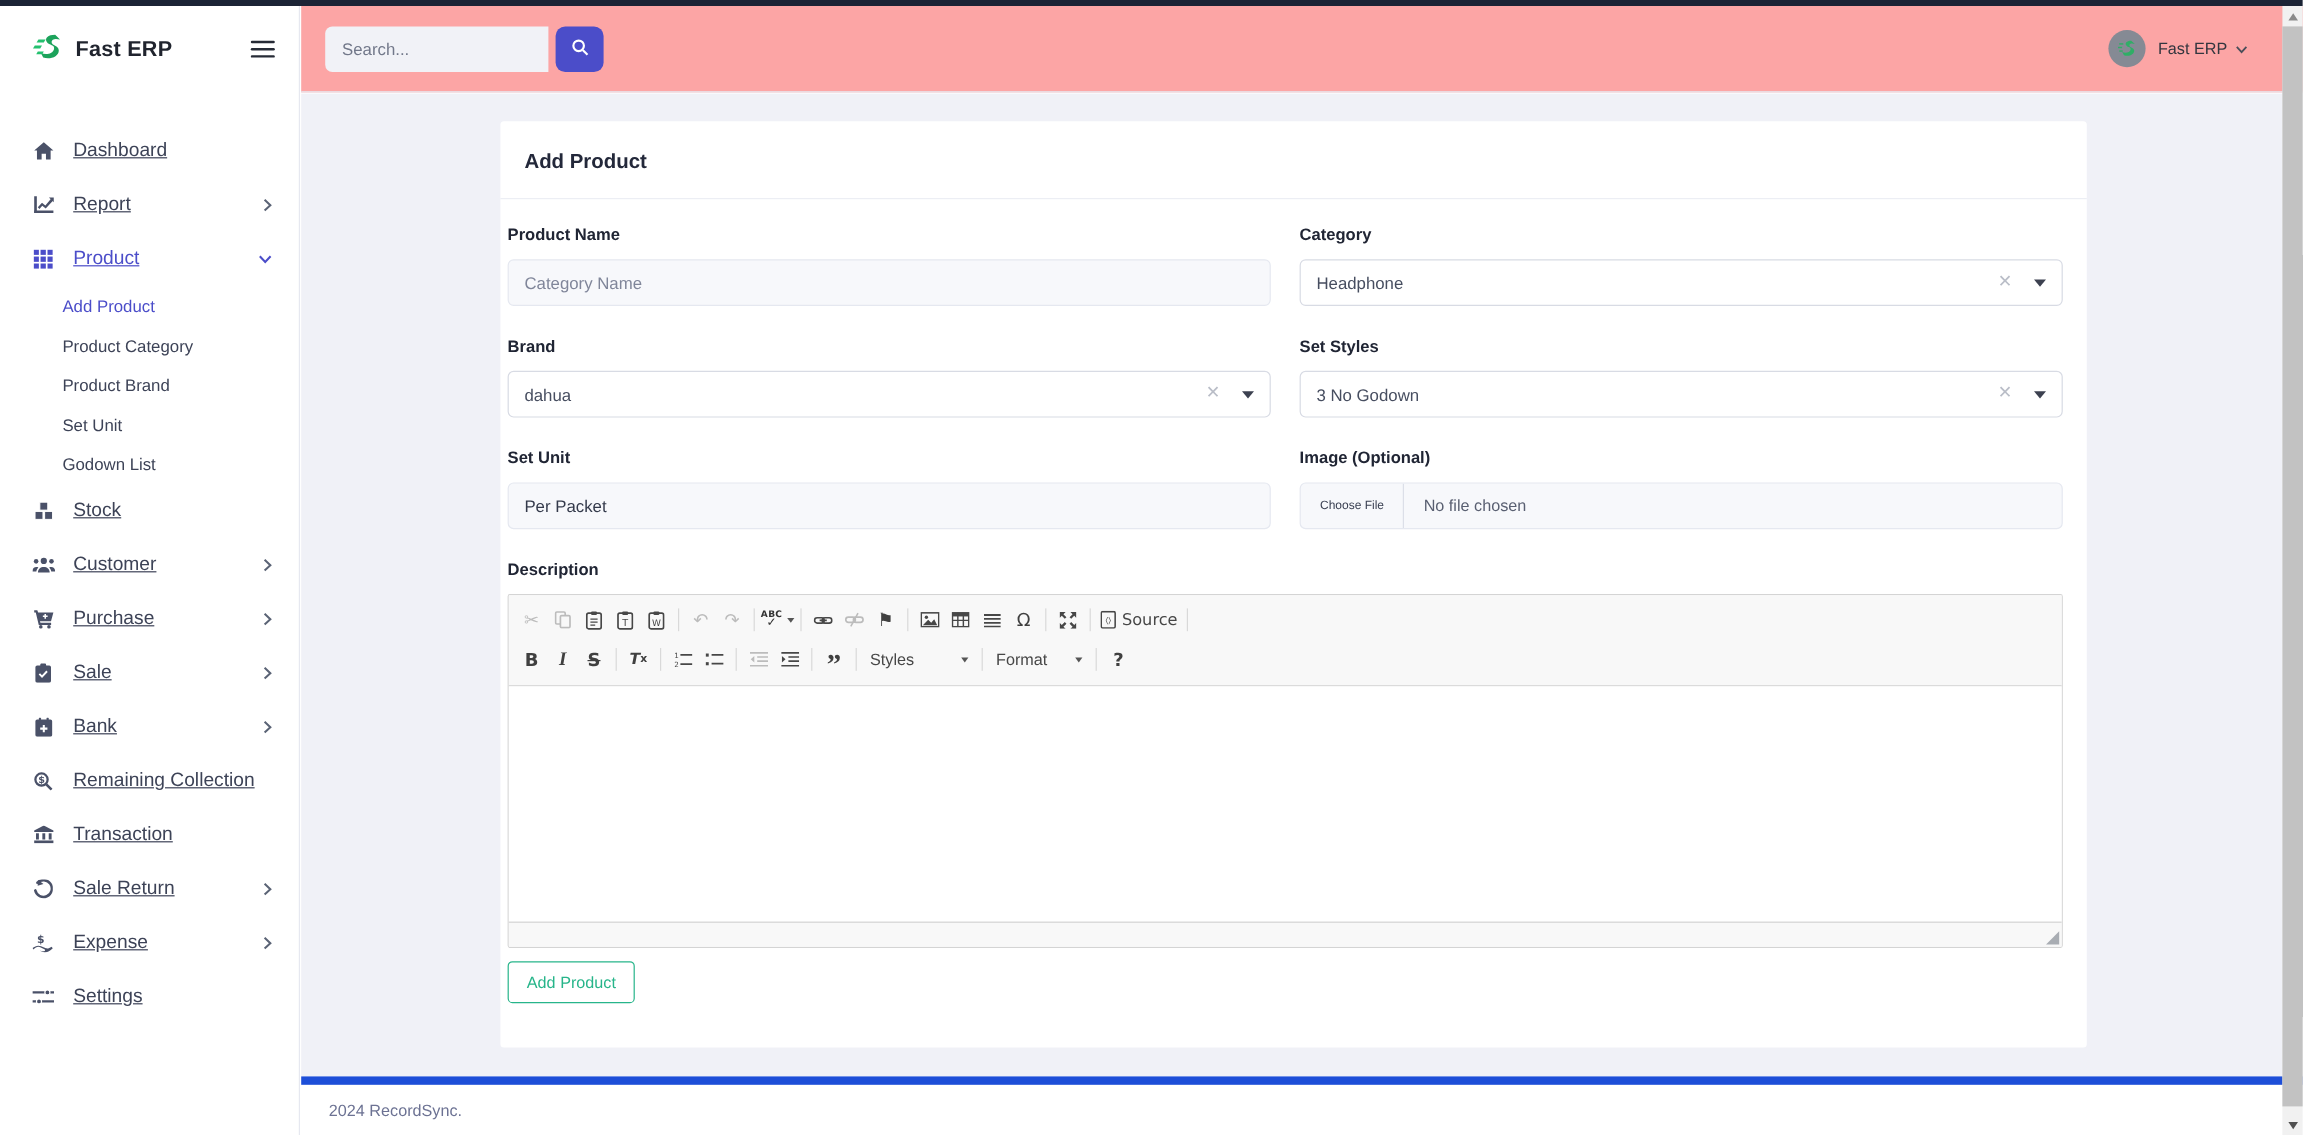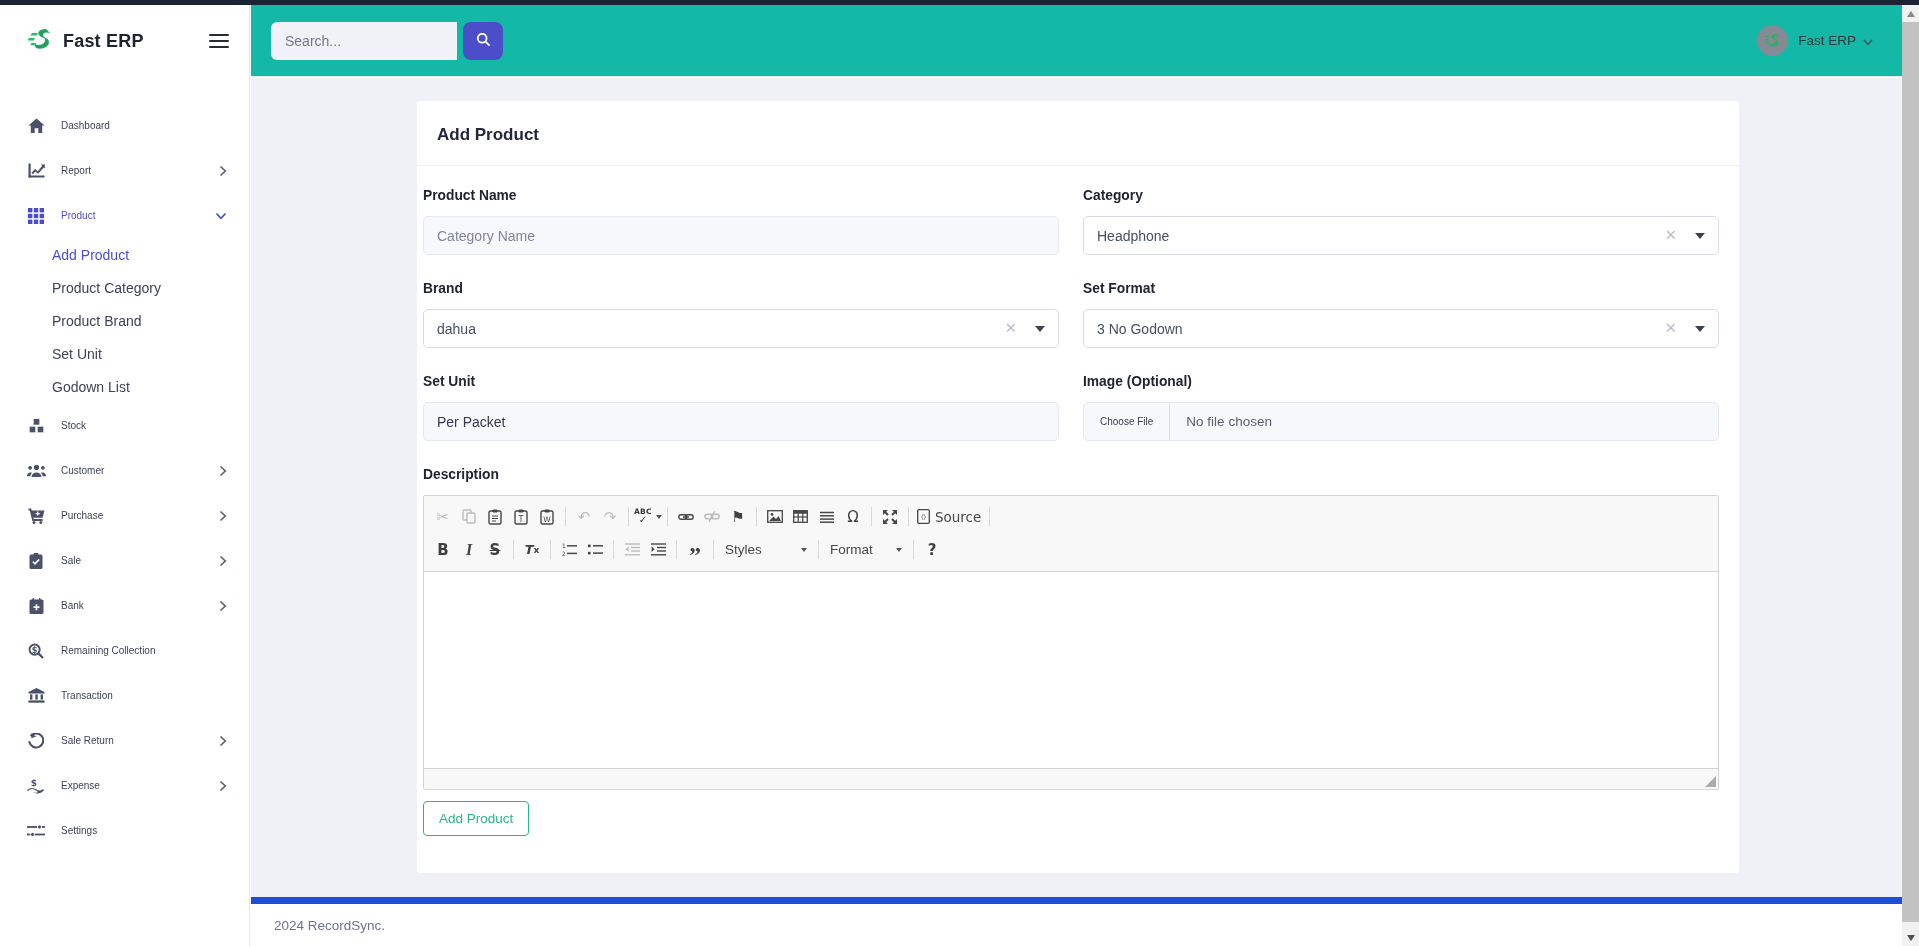--- a/index.html
+++ b/index.html
@@ -13,29 +13,29 @@
   
   .sidebar { position:absolute; top:5px; left:0; width:250px; height:941px;
              background:#fff; border-right:1px solid #e6e8f0; }
   .brandrow { height:72px; display:flex; align-items:center; padding:0 20px 0 26px; }
   .brand-title { font-size:18px; font-weight:700; color:#20242e; margin-left:11px; letter-spacing:.2px; flex:1; }
   .hamburger { width:20px; cursor:pointer; }
   .hamburger i { display:block; height:2.5px; background:#262b36; margin:3.5px 0; border-radius:1px; }
   .nav { padding-top:26px; }
   .nav-item { display:flex; align-items:center; height:45px; padding:0 22px 0 26px; cursor:pointer; }
   .nico { width:20px; display:flex; justify-content:center; margin-right:15px; flex:none; }
-  .nlabel { font-size:10px; font-weight:500; color:#3d4357; flex:1; }
+  .nlabel { font-size:16px; font-weight:500; color:#3d4357; flex:1;text-decoration:underline; }
   .nav-item.active .nlabel { color:#4b4dc9; }
   .chev { flex:none; display:flex; }
   .submenu { }
   .sub-item { display:flex; align-items:center; height:33px; padding-left:52px; font-size:14px; color:#3d4357; cursor:pointer; }
   .sub-item.active { color:#4b4dc9; }
 
   
-  .topbar { position:absolute; top:5px; left:251px; right:0; height:72px; background:#14b8a6;
+  .topbar { position:absolute; top:5px; left:251px; right:0; height:72px; background:#fca5a5;
             border-bottom:1px solid #e6e8f0; display:flex; align-items:center; padding:0 30px 0 20px; }
   .searchwrap { display:flex; align-items:center; }
   .search-input { width:186px; height:38px; background:#f1f2f7; border:0; border-radius:6px 0 0 6px;
                   padding:0 14px; font-size:14px; color:#3d4357; outline:none;
                   font-family:"Liberation Sans",sans-serif; }
   .search-input::placeholder { color:#72788a; }
   .search-btn { width:40px; height:38px; background:#4b4dc9; border:0; border-radius:8px;
                 margin-left:6px; display:flex; align-items:center; justify-content:center; cursor:pointer; }
   .tb-right { margin-left:auto; display:flex; align-items:center; margin-right:16px; }
   .avatar { width:31px; height:31px; border-radius:50%; background:#858a94; position:relative; overflow:hidden;
@@ -409,21 +409,21 @@
       <div class="grid2">
         <div class="fgroup">
           <label class="flabel">Brand</label>
           <div class="selectbox">
             <span class="sel-value">dahua</span>
             <span class="sel-clear">✕</span>
             <span class="sel-caret"></span>
           </div>
         </div>
         <div class="fgroup">
-          <label class="flabel">Set Format</label>
+          <label class="flabel">Set Styles</label>
           <div class="selectbox">
             <span class="sel-value">3 No Godown</span>
             <span class="sel-clear">✕</span>
             <span class="sel-caret"></span>
           </div>
         </div>
       </div>
 
       <div class="grid2">
         <div class="fgroup">

